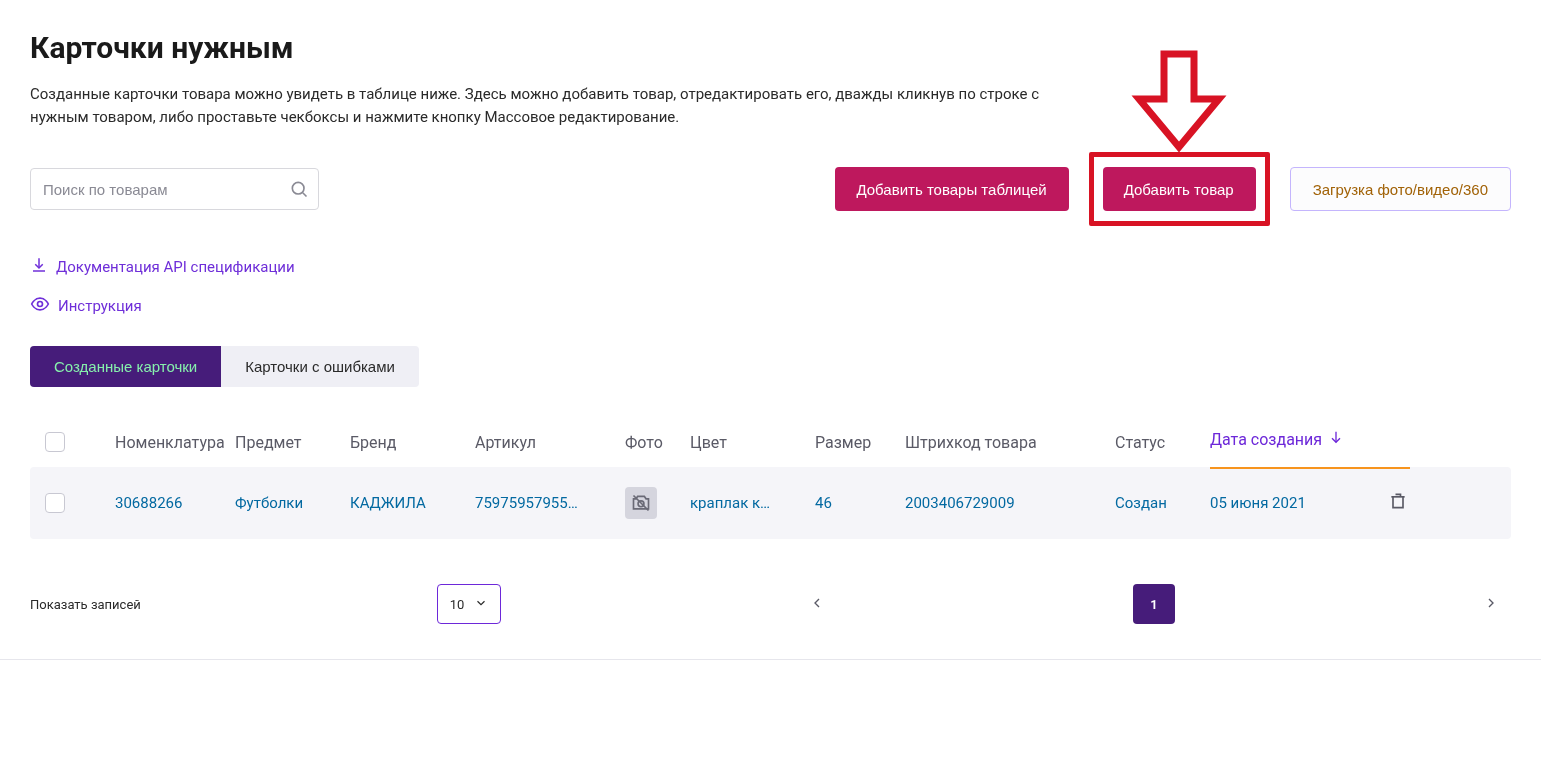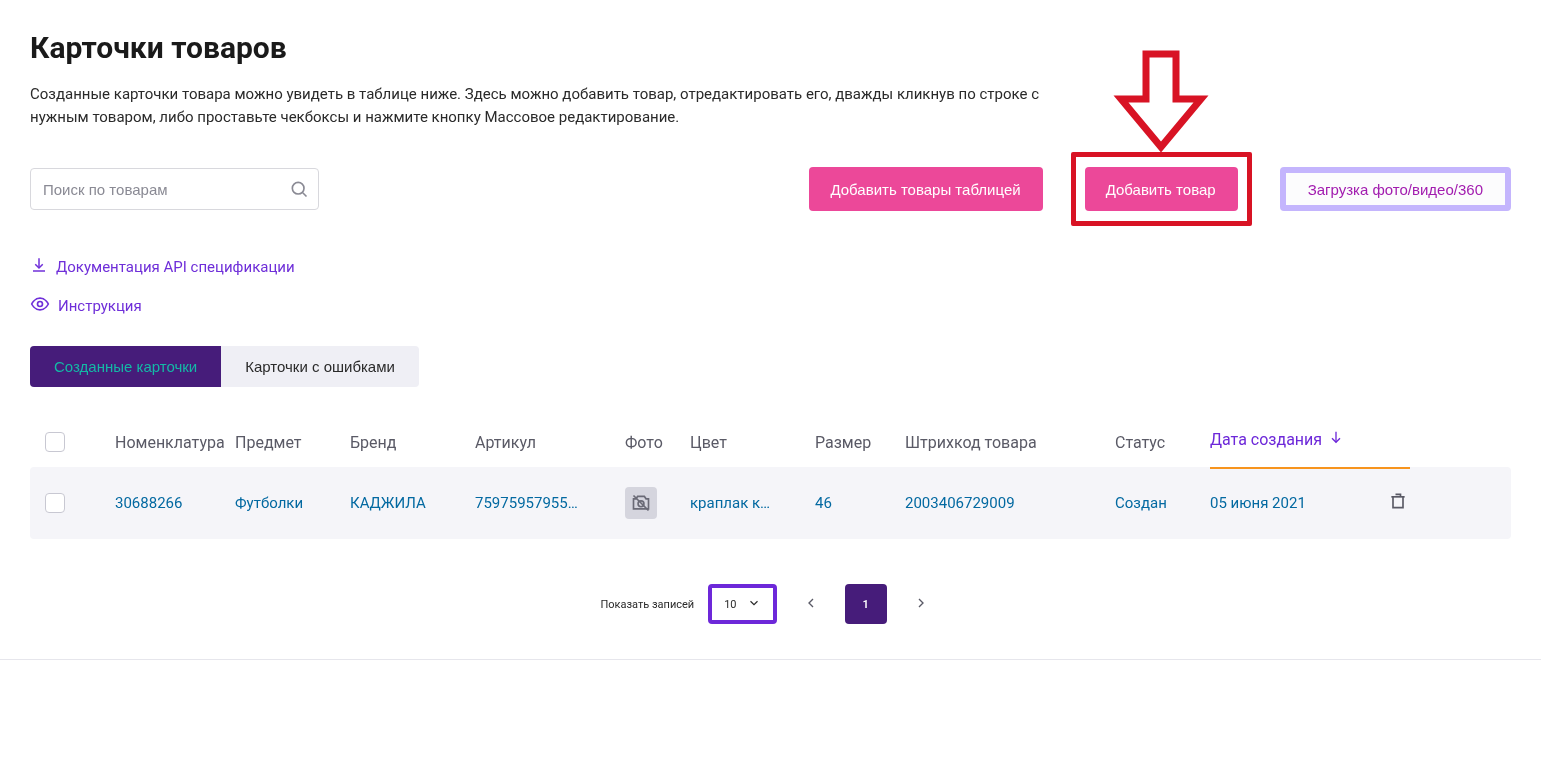--- a/index.html
+++ b/index.html
@@ -19,21 +19,21 @@
   .page-description {
     font-size: 15px;
     color: #2a2a2a;
     line-height: 1.5;
     max-width: 1020px;
     margin-bottom: 24px;
   }
   .action-row {
     display: flex;
     align-items: center;
-    gap: 28px;
+    gap: 20px;
     margin-bottom: 30px;
   }
   .search-wrap {
     position: relative;
     width: 289px;
   }
   .search-input {
     width: 100%;
     height: 42px;
     border: 1px solid #d8d8dd;
@@ -59,28 +59,28 @@
     border-radius: 4px;
     font-size: 15px;
     font-weight: 500;
     border: none;
     cursor: pointer;
     display: inline-flex;
     align-items: center;
     justify-content: center;
   }
   .btn-primary {
-    background: #ec4899;
+    background: #be185d;
     color: #fff;
     padding-left: 21px;
   }
   .btn-outline {
     background: #fcfcfd;
-    color: #a21caf;
-    border: 6px solid #c4b5fd;
+    color: #a16207;
+    border: 1px solid #c4b5fd;
   }
   .highlight-box {
     border: 5px solid #d81324;
     border-radius: 2px;
     padding: 10px 9px;
     position: relative;
     display: inline-flex;
   }
   .highlight-arrow {
     position: absolute;
@@ -110,21 +110,21 @@
   .tab {
     padding: 12px 24px;
     font-size: 15px;
     background: #efeff5;
     color: #2a2a2a;
     cursor: pointer;
     border: none;
   }
   .tab.active {
     background: #461c7a;
-    color: #14b8a6;
+    color: #86efac;
   }
 
   .table { width: 100%; }
   .thead, .trow {
     display: grid;
     grid-template-columns: 70px 120px 115px 125px 150px 65px 125px 90px 210px 95px 170px 60px;
     align-items: center;
     padding: 0 15px;
   }
   .thead {
@@ -173,33 +173,33 @@
   }
   .trash {
     width: 36px; height: 36px;
     display: flex; align-items: center; justify-content: center;
     color: #5a5a66;
     cursor: pointer;
   }
   .pagination {
     display: flex;
     align-items: center;
-    justify-content: center;
+    justify-content: space-between;
     gap: 14px;
     height: 50px;
     margin-top: 40px;
     margin-bottom: 30px;
-    font-size: 11px;
+    font-size: 13px;
     color: #2a2a2a;
   }
   .page-size {
     display: flex;
     align-items: center;
     gap: 10px;
-    border: 4px solid #6d28d9;
+    border: 1px solid #6d28d9;
     border-radius: 4px;
     height: 40px;
     padding: 0 12px;
     cursor: pointer;
   }
   .page-nav {
     width: 40px; height: 40px;
     display: flex; align-items: center; justify-content: center;
     color: #5a5a66;
     cursor: pointer;
@@ -219,21 +219,21 @@
     height: 1px;
     background: #e6e6ec;
     margin: 0 -30px;
   }
 </style>
 </head>
 <body>
 
 
 
-<h1 class="page-title">Карточки товаров</h1>
+<h1 class="page-title">Карточки нужным</h1>
 <p class="page-description">Созданные карточки товара можно увидеть в таблице ниже. Здесь можно добавить товар, отредактировать его, дважды кликнув по строке с нужным товаром, либо проставьте чекбоксы и нажмите кнопку Массовое редактирование.</p>
 
 <div class="action-row">
   <div class="search-wrap">
     <input class="search-input" placeholder="Поиск по товарам" style="">
     <span class="search-icon">
       <svg width="20" height="20" viewBox="0 0 24 24" fill="none" stroke="currentColor" stroke-width="2">
           <circle cx="11" cy="11" r="7"></circle>
           <line x1="21" y1="21" x2="16.5" y2="16.5"></line>
         </svg>

